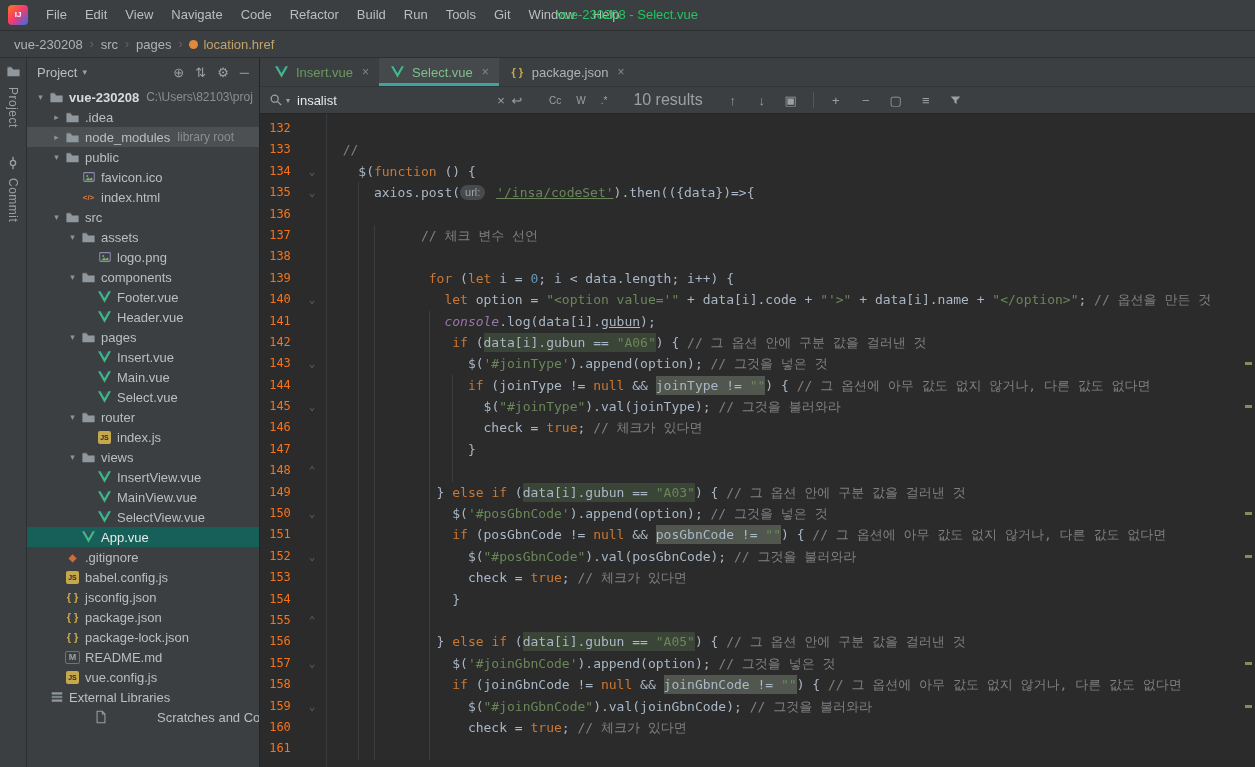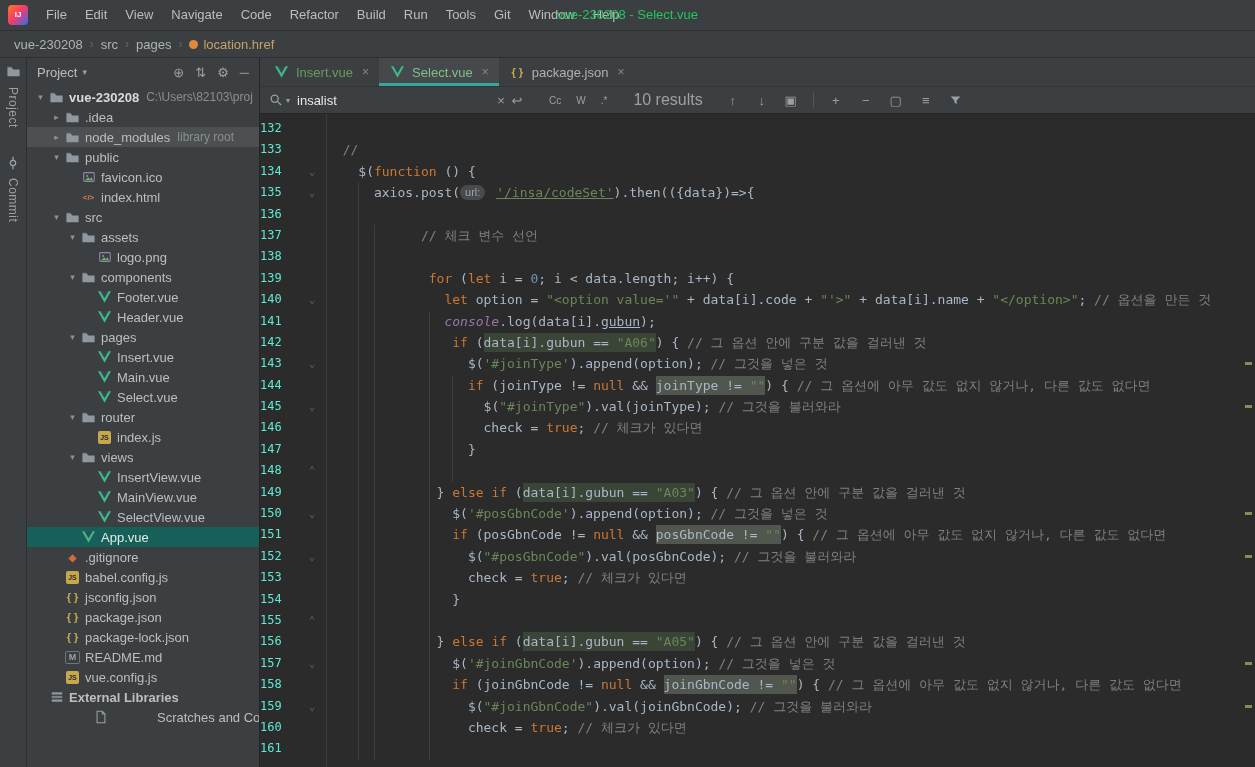--- a/index.html
+++ b/index.html
@@ -63,21 +63,21 @@
   .fb-toggle{color:#9da0a3}
   .fb-results{margin-left:26px;font-size:16px}
   .fb-nav{display:flex;gap:13px;margin-left:22px}
   .fb-sep{width:1px;height:16px;background:#55585a;margin:0 14px}
   .fb-right{display:flex;gap:14px}
 
   
   .code-wrap{position:absolute;left:260px;top:114px;right:0;bottom:0;background:#2b2b2b;font-family:"DejaVu Sans Mono",monospace;font-size:13px;line-height:21.4px;overflow:hidden}
   .gutter{position:absolute;left:0;top:0;bottom:0;width:66px;border-right:1px solid #393c3e;padding-top:4px}
   .gl{height:21.4px;display:flex}
-  .gl .num{width:40px;text-align:left;color:#5eead4;font-size:12px}
+  .gl .num{width:40px;text-align:center;color:#f97316;font-size:12px}
   .gl .fold{width:24px;text-align:center;color:#5f6467;font-size:11px}
   .code{position:absolute;left:67px;top:0;right:12px;bottom:0;padding-top:4px}
   .cl{height:21.4px;white-space:pre;position:relative;color:#a9b7c6}
   .cl code{position:relative;z-index:2;font-family:inherit}
   .hl{position:absolute;top:1px;height:19px;z-index:1}
   .hl.a{background:#3a4437}
   .hl.b{background:#51574f}
   .guide{position:absolute;width:0;border-left:1px solid #3a3e40;z-index:0}
   .tk-kw{color:#cc7832}
   .tk-str{color:#6a8759}
@@ -425,21 +425,21 @@
           </span>
           <span class="tlabel">README.md</span>
         </div>
         <div class="trow" style="padding-left: 22px;">
           <span class="tchev"></span>
           <span class="ticon">
             <span class="fic jsq">JS</span>
           </span>
           <span class="tlabel">vue.config.js</span>
         </div>
-        <div class="trow" style="padding-left: 6px; font-weight: bold;">
+        <div class="trow" style="padding-left: 6px;">
           <span class="tchev"></span>
           <span class="ticon">
             <svg viewBox="0 0 16 16" width="14" height="14">
               <rect x="2" y="2.6" width="12" height="2.6" fill="#8E989E"></rect>
               <rect x="2" y="6.7" width="12" height="2.6" fill="#78828A"></rect>
               <rect x="2" y="10.8" width="12" height="2.6" fill="#8E989E"></rect>
             </svg>
           </span>
           <span class="tlabel">External Libraries</span>
         </div>

